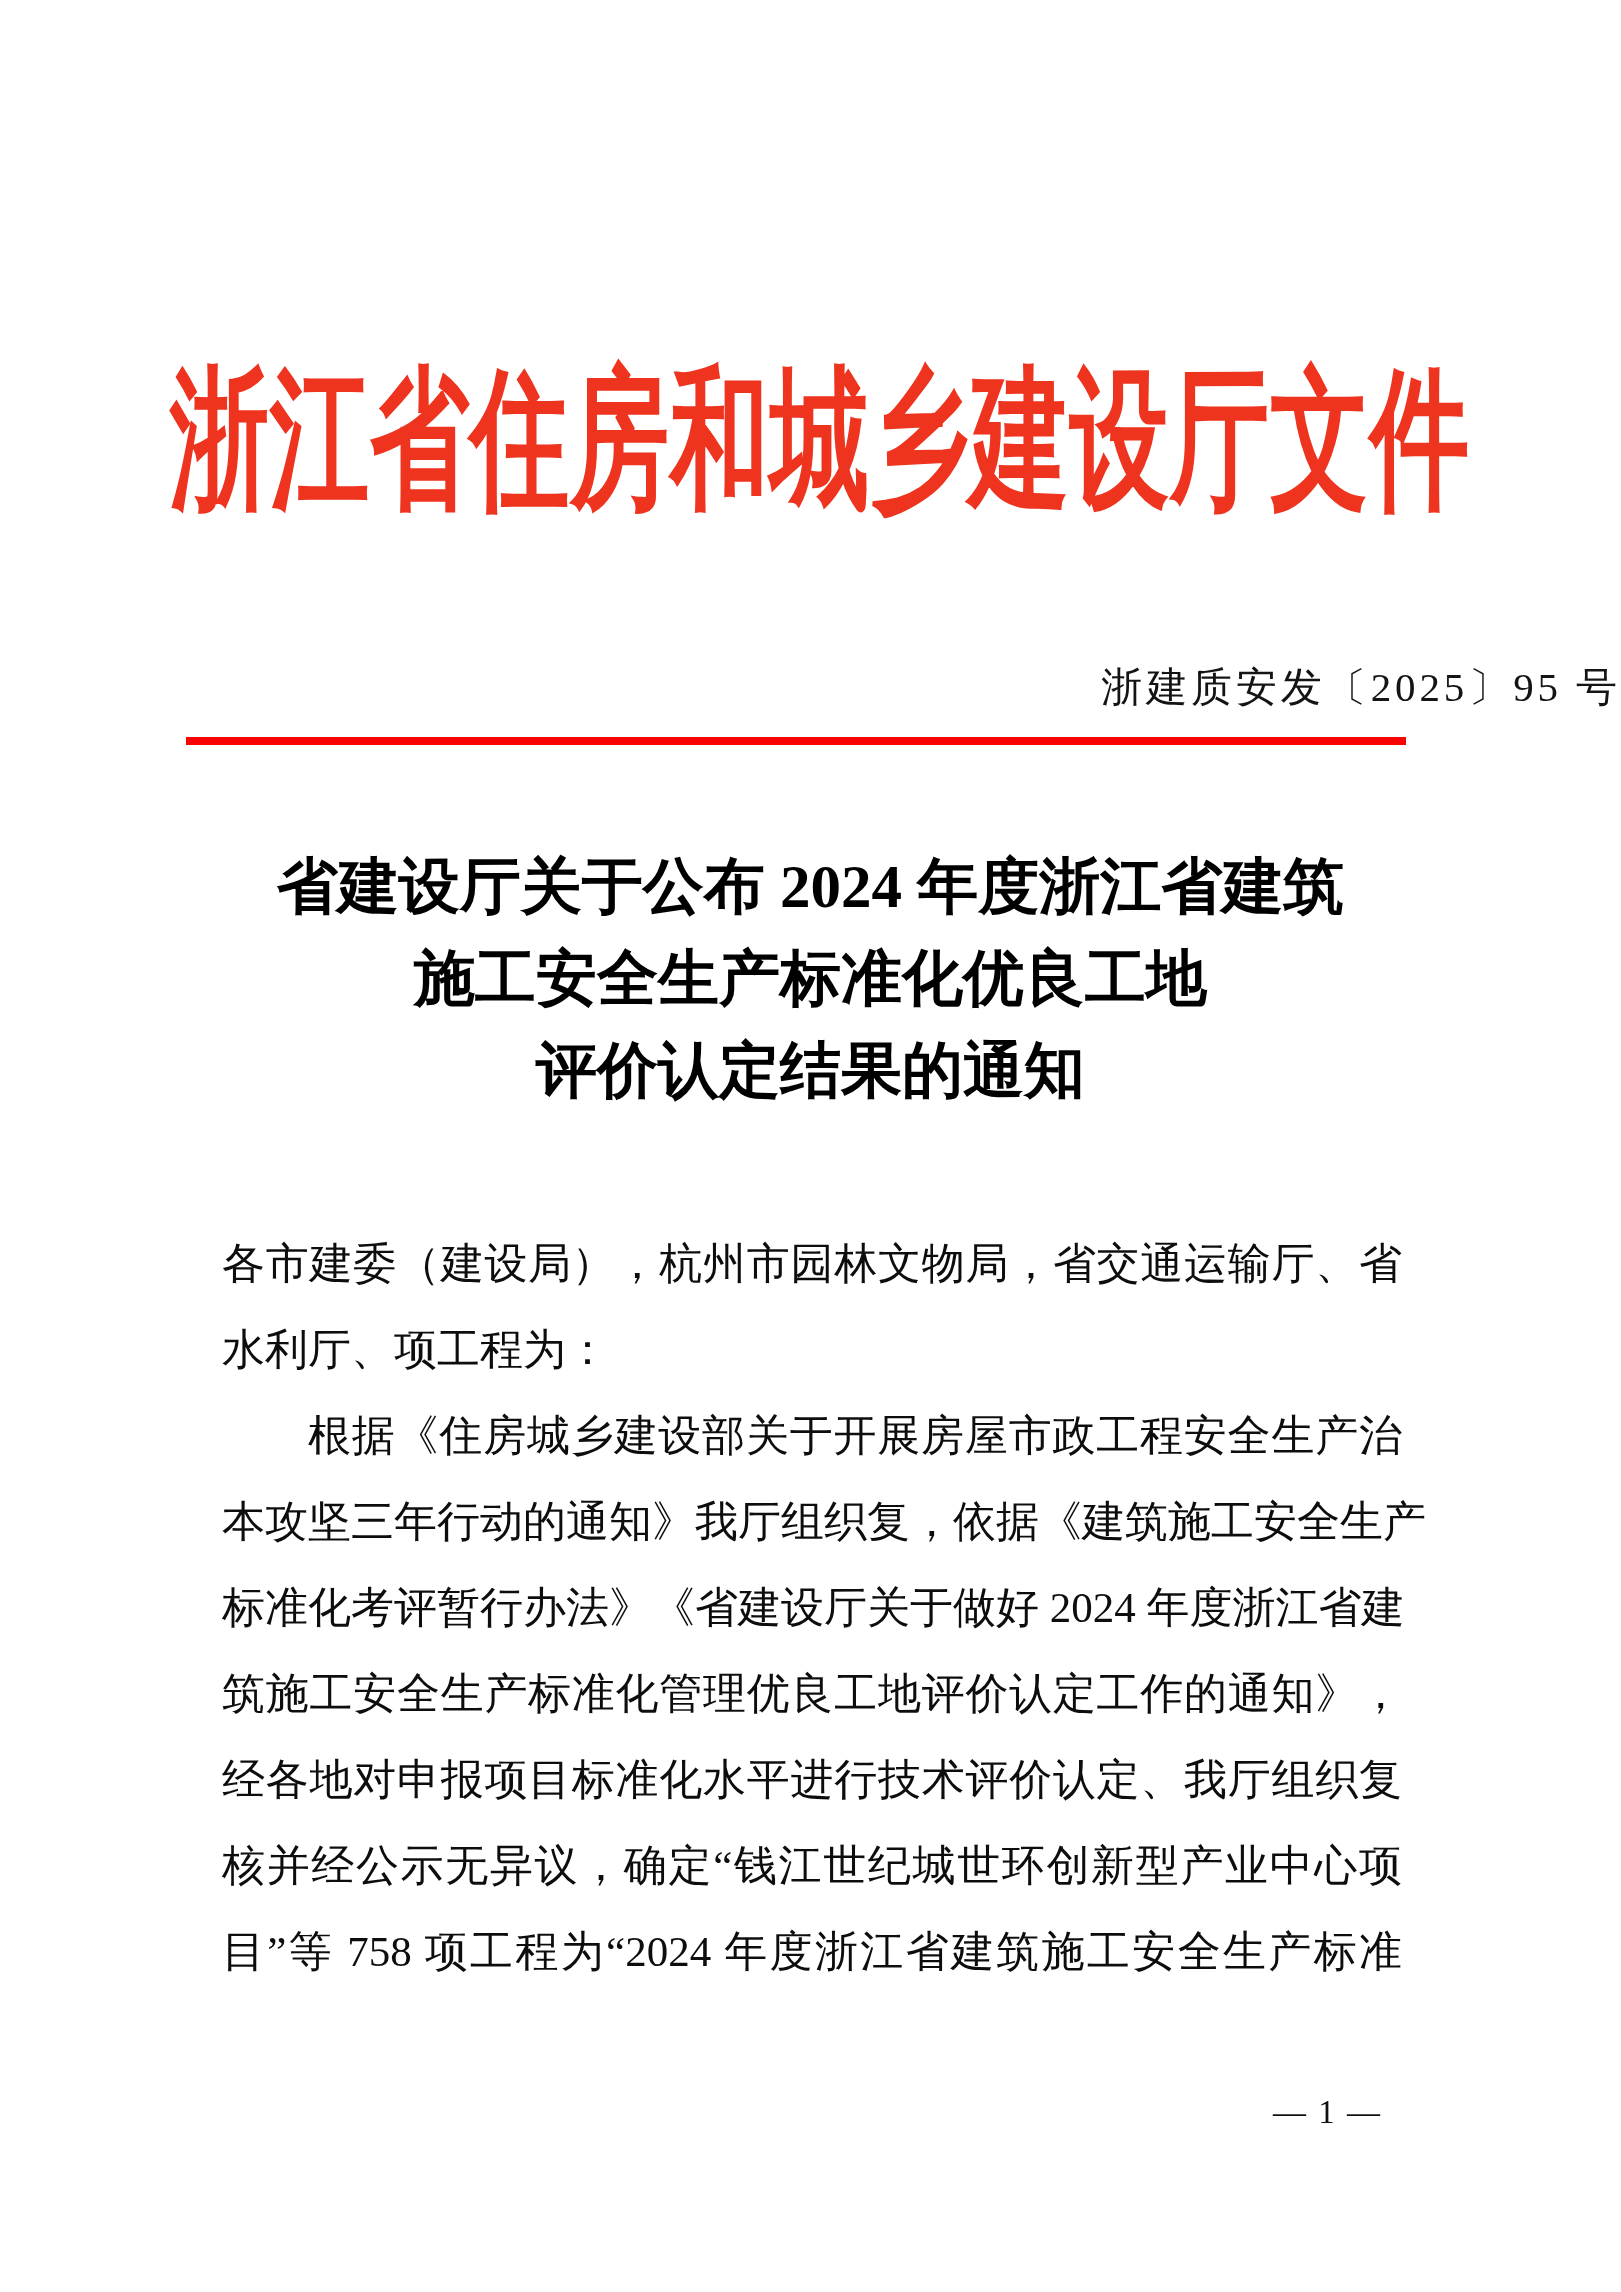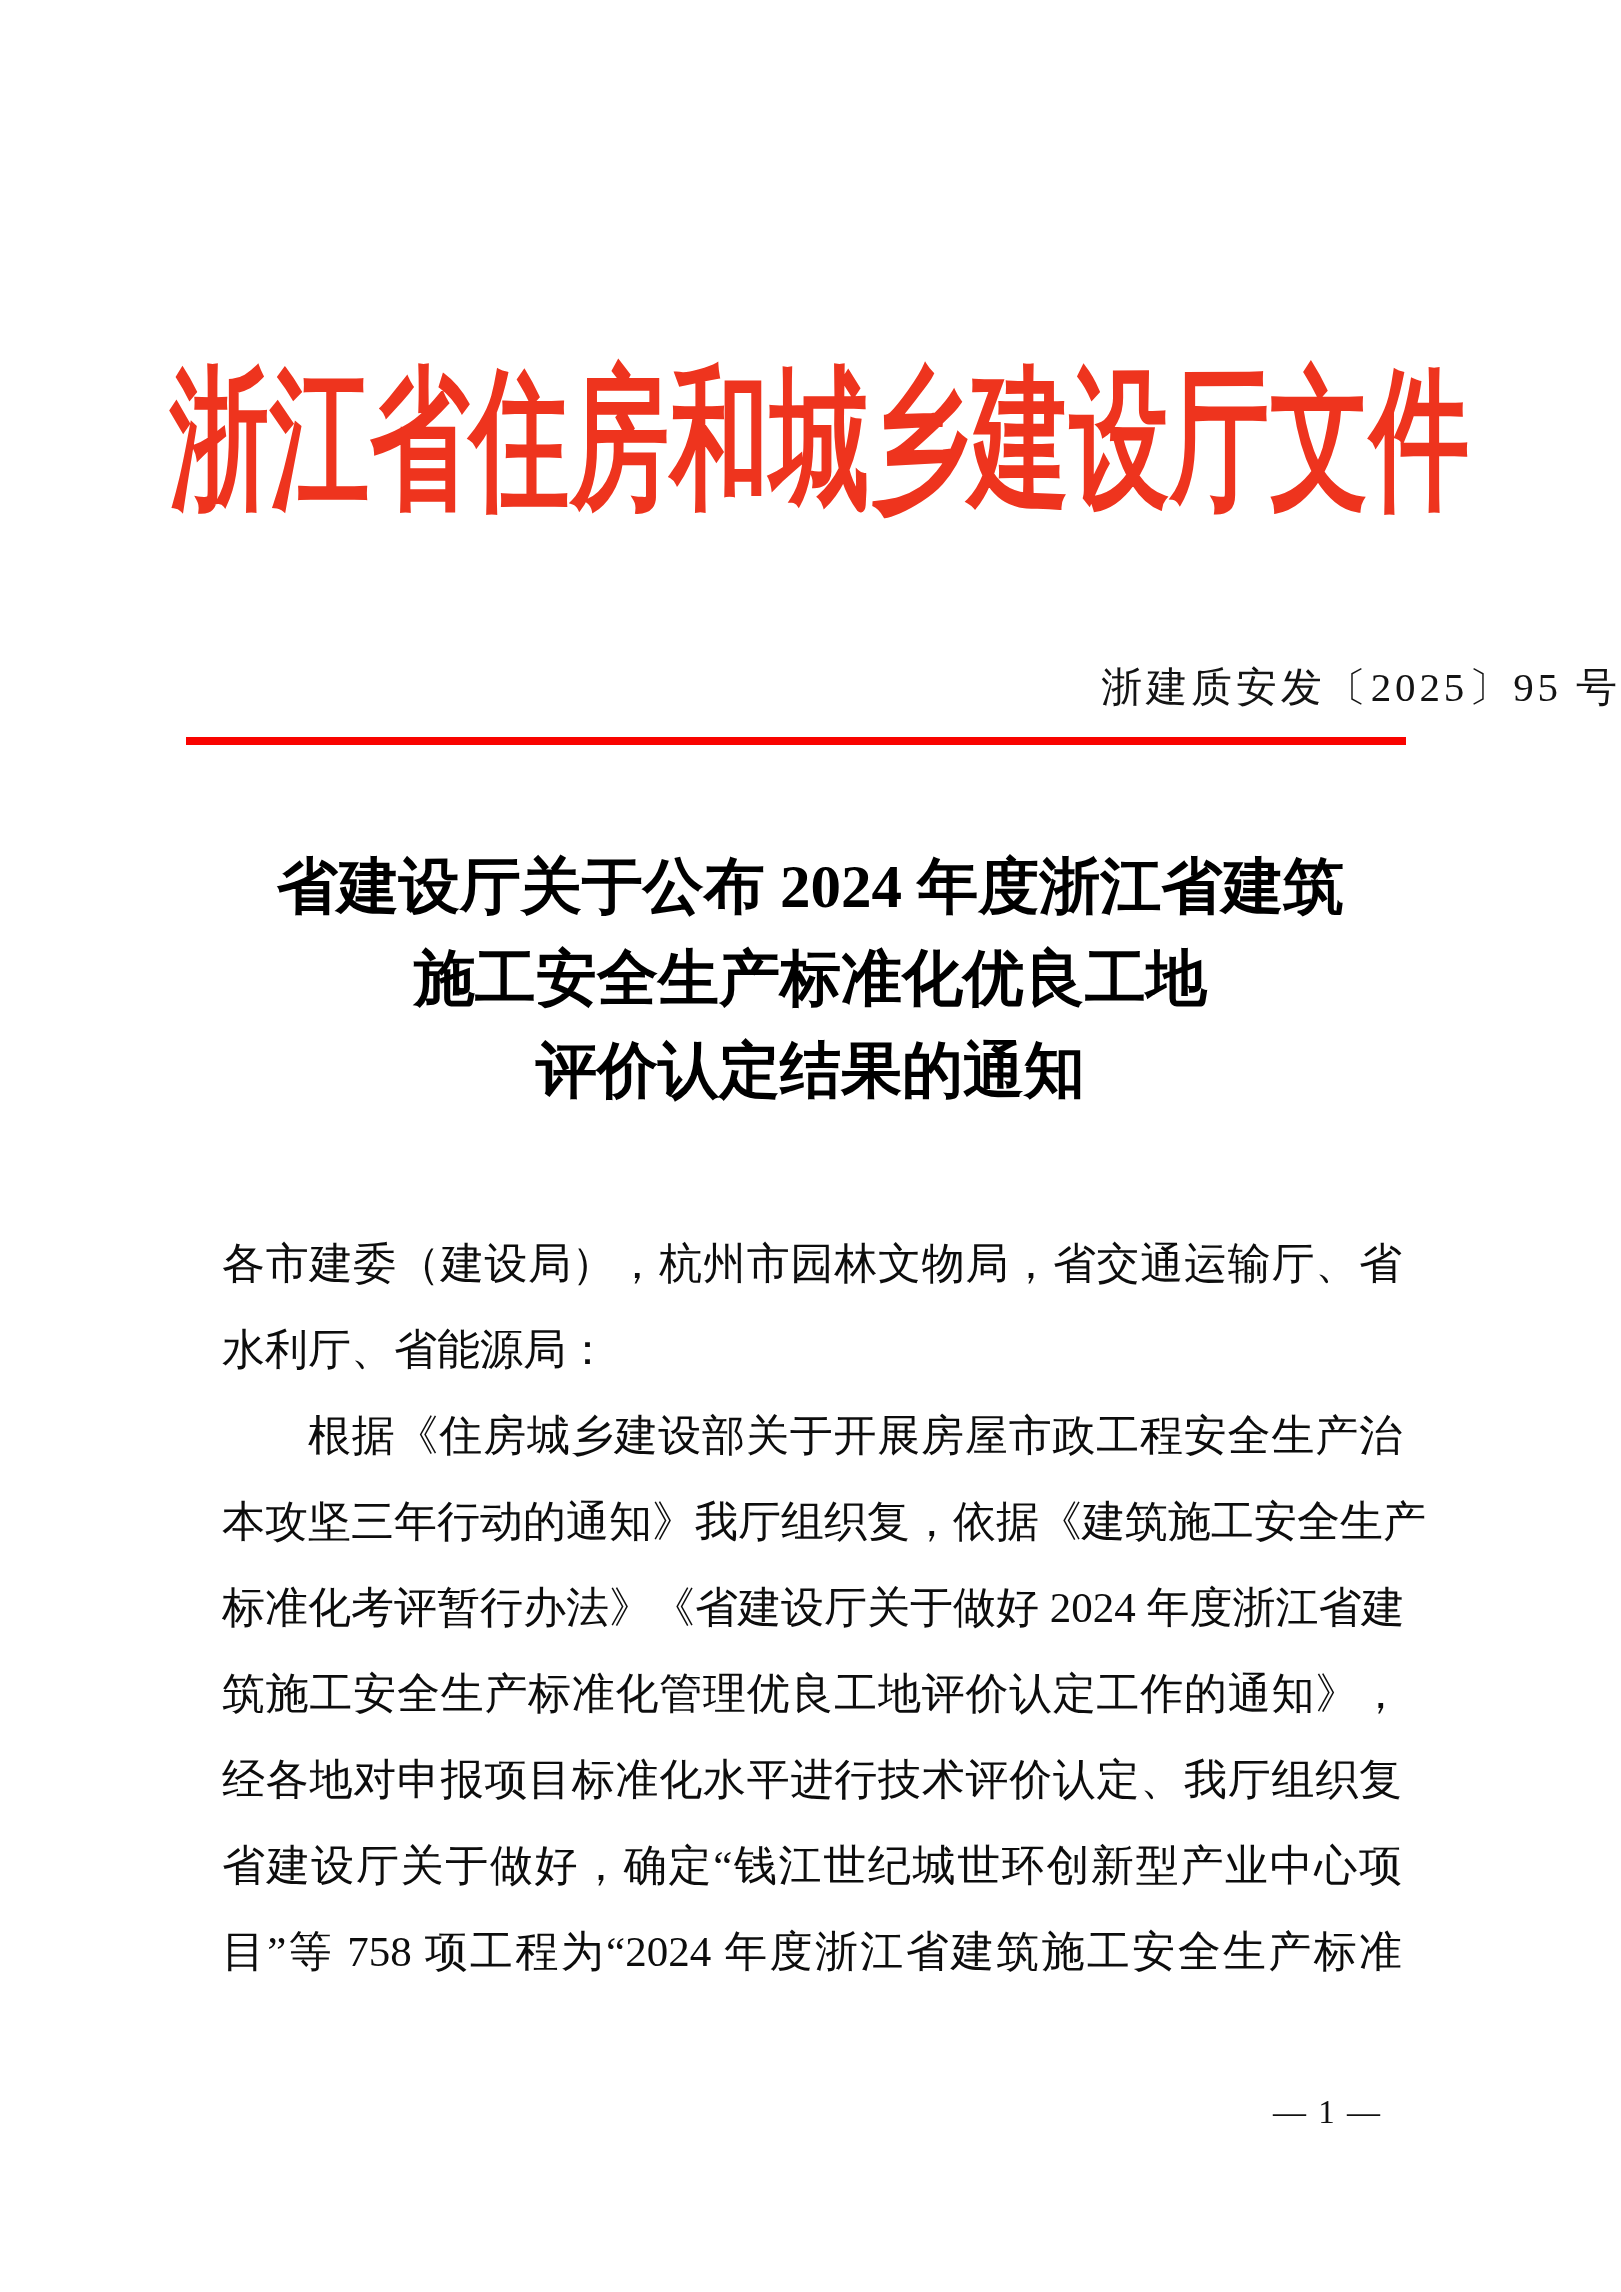--- a/index.html
+++ b/index.html
@@ -127,26 +127,26 @@
   <div class="red-line"></div>
 
   <div class="doc-title">
     <div>省建设厅关于公布 2024 年度浙江省建筑</div>
     <div>施工安全生产标准化优良工地</div>
     <div>评价认定结果的通知</div>
   </div>
 
   <div class="body-text">
     <div class="line fill">各市建委（建设局），杭州市园林文物局，省交通运输厅、省</div>
-    <div class="line end">水利厅、省能源局：</div>
+    <div class="line end">水利厅、项工程为：</div>
     <div class="line fill indent">根据《住房城乡建设部关于开展房屋市政工程安全生产治</div>
     <div class="line fill">本攻坚三年行动的通知》我厅组织复，依据《建筑施工安全生产</div>
     <div class="line fill">标准化考评暂行办法》《省建设厅关于做好 2024 年度浙江省建</div>
     <div class="line fill">筑施工安全生产标准化管理优良工地评价认定工作的通知》，</div>
     <div class="line fill">经各地对申报项目标准化水平进行技术评价认定、我厅组织复</div>
-    <div class="line fill">省建设厅关于做好，确定“钱江世纪城世环创新型产业中心项</div>
+    <div class="line fill">核并经公示无异议，确定“钱江世纪城世环创新型产业中心项</div>
     <div class="line fill">目”等 758 项工程为“2024 年度浙江省建筑施工安全生产标准</div>
   </div>
 
   <div class="page-number">— 1 —</div>
 
 </div>
 
 
 </body></html>

